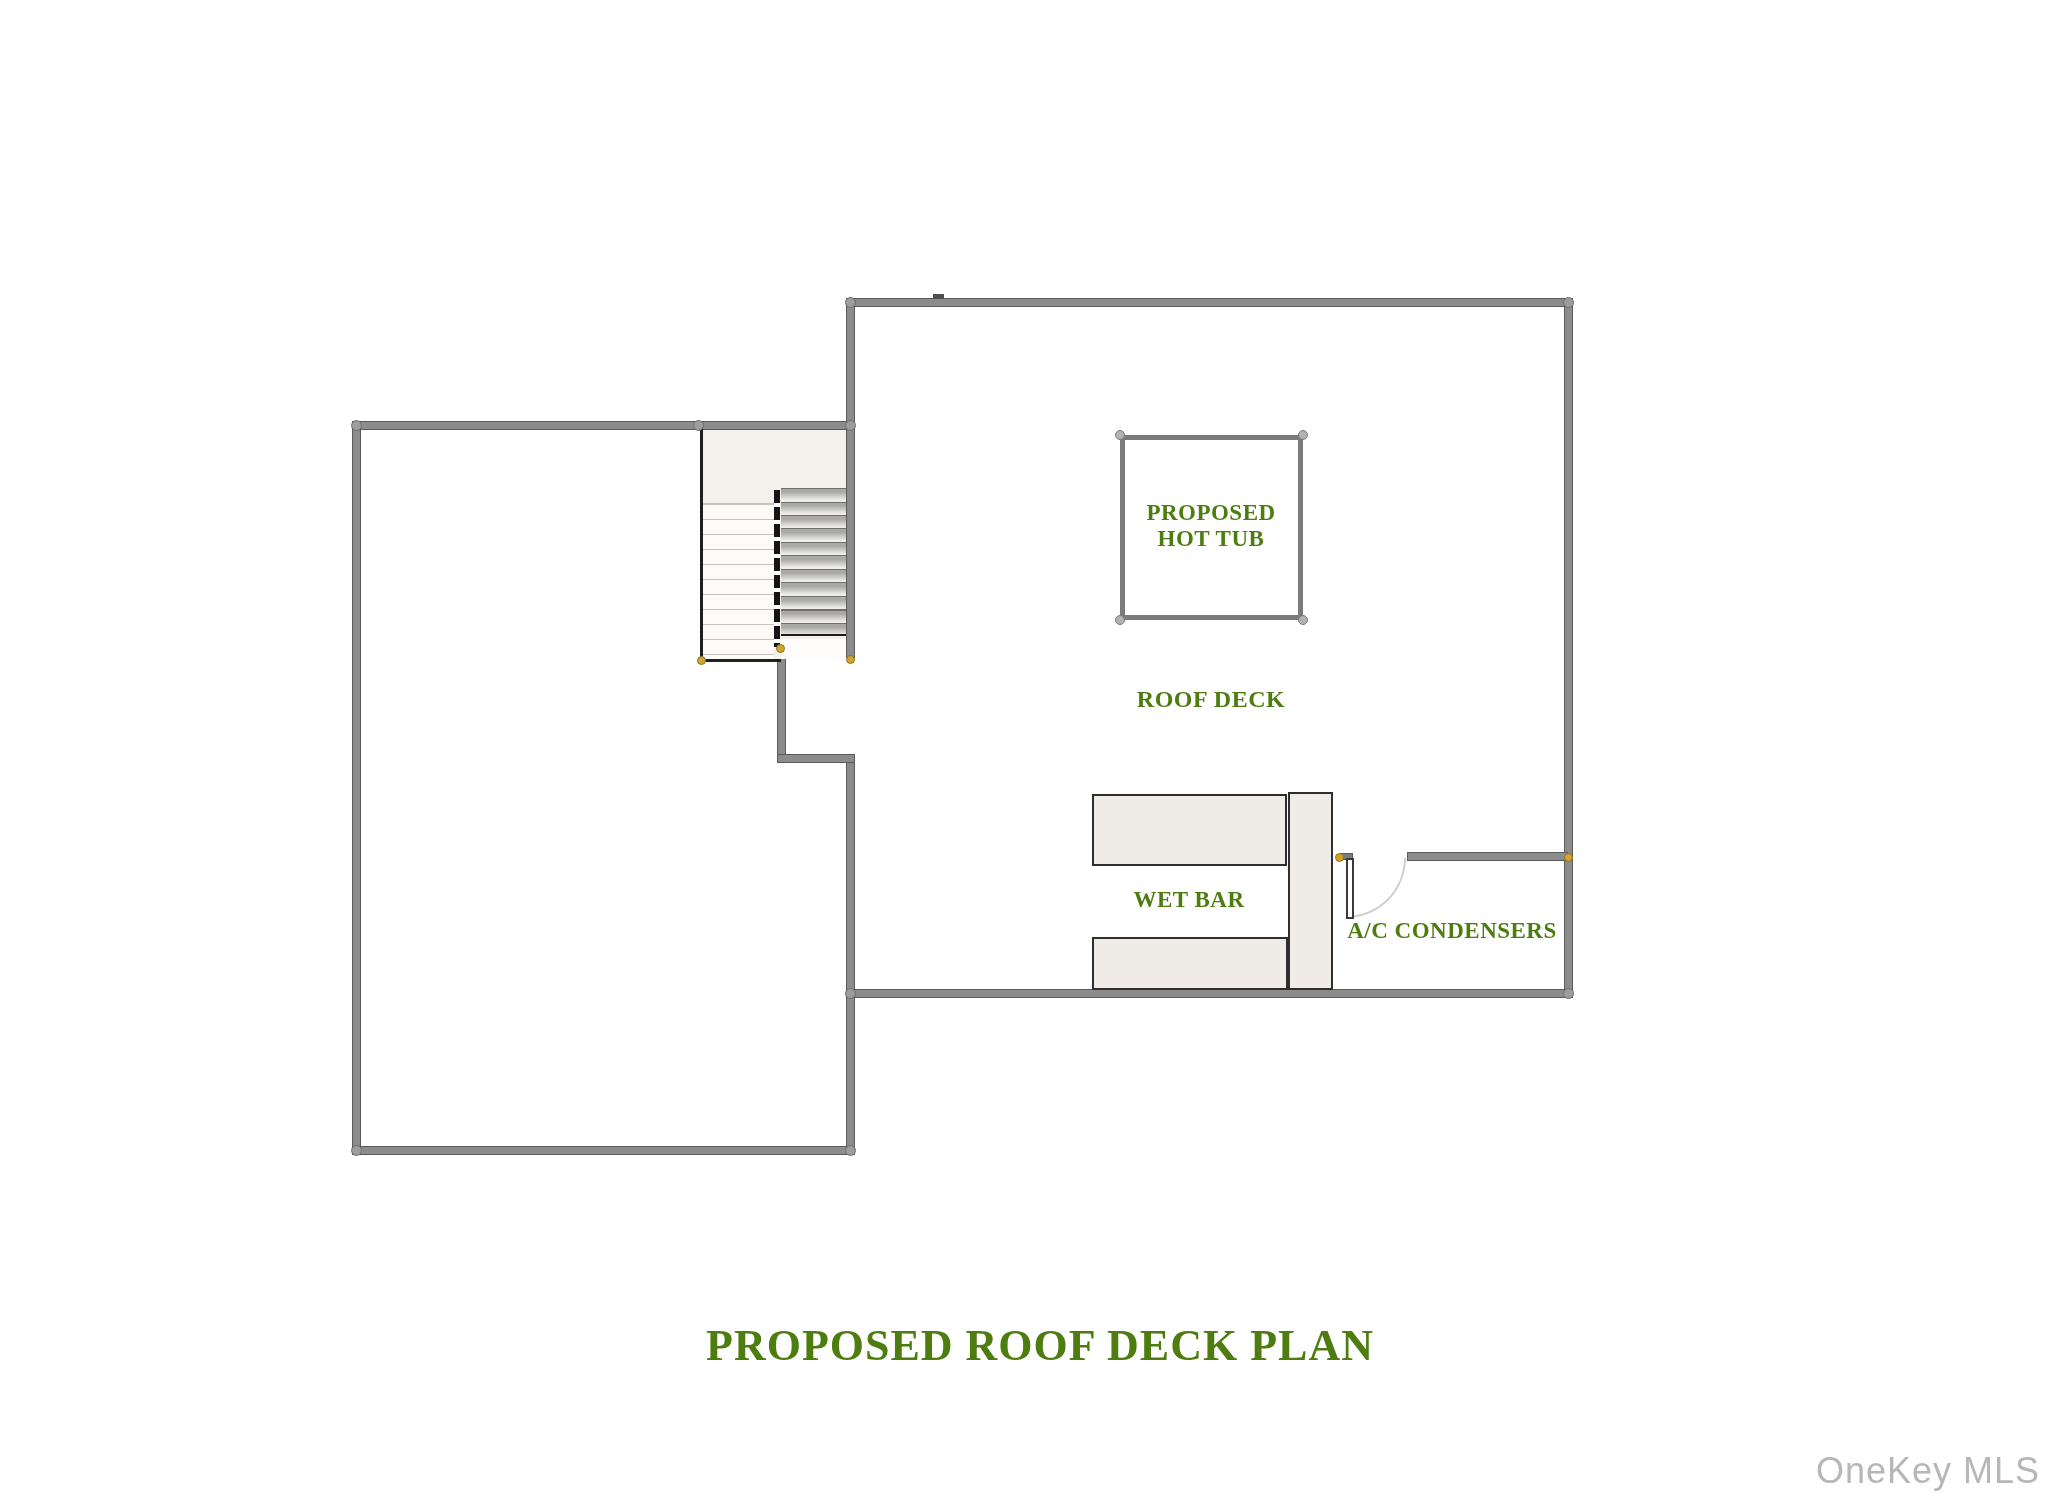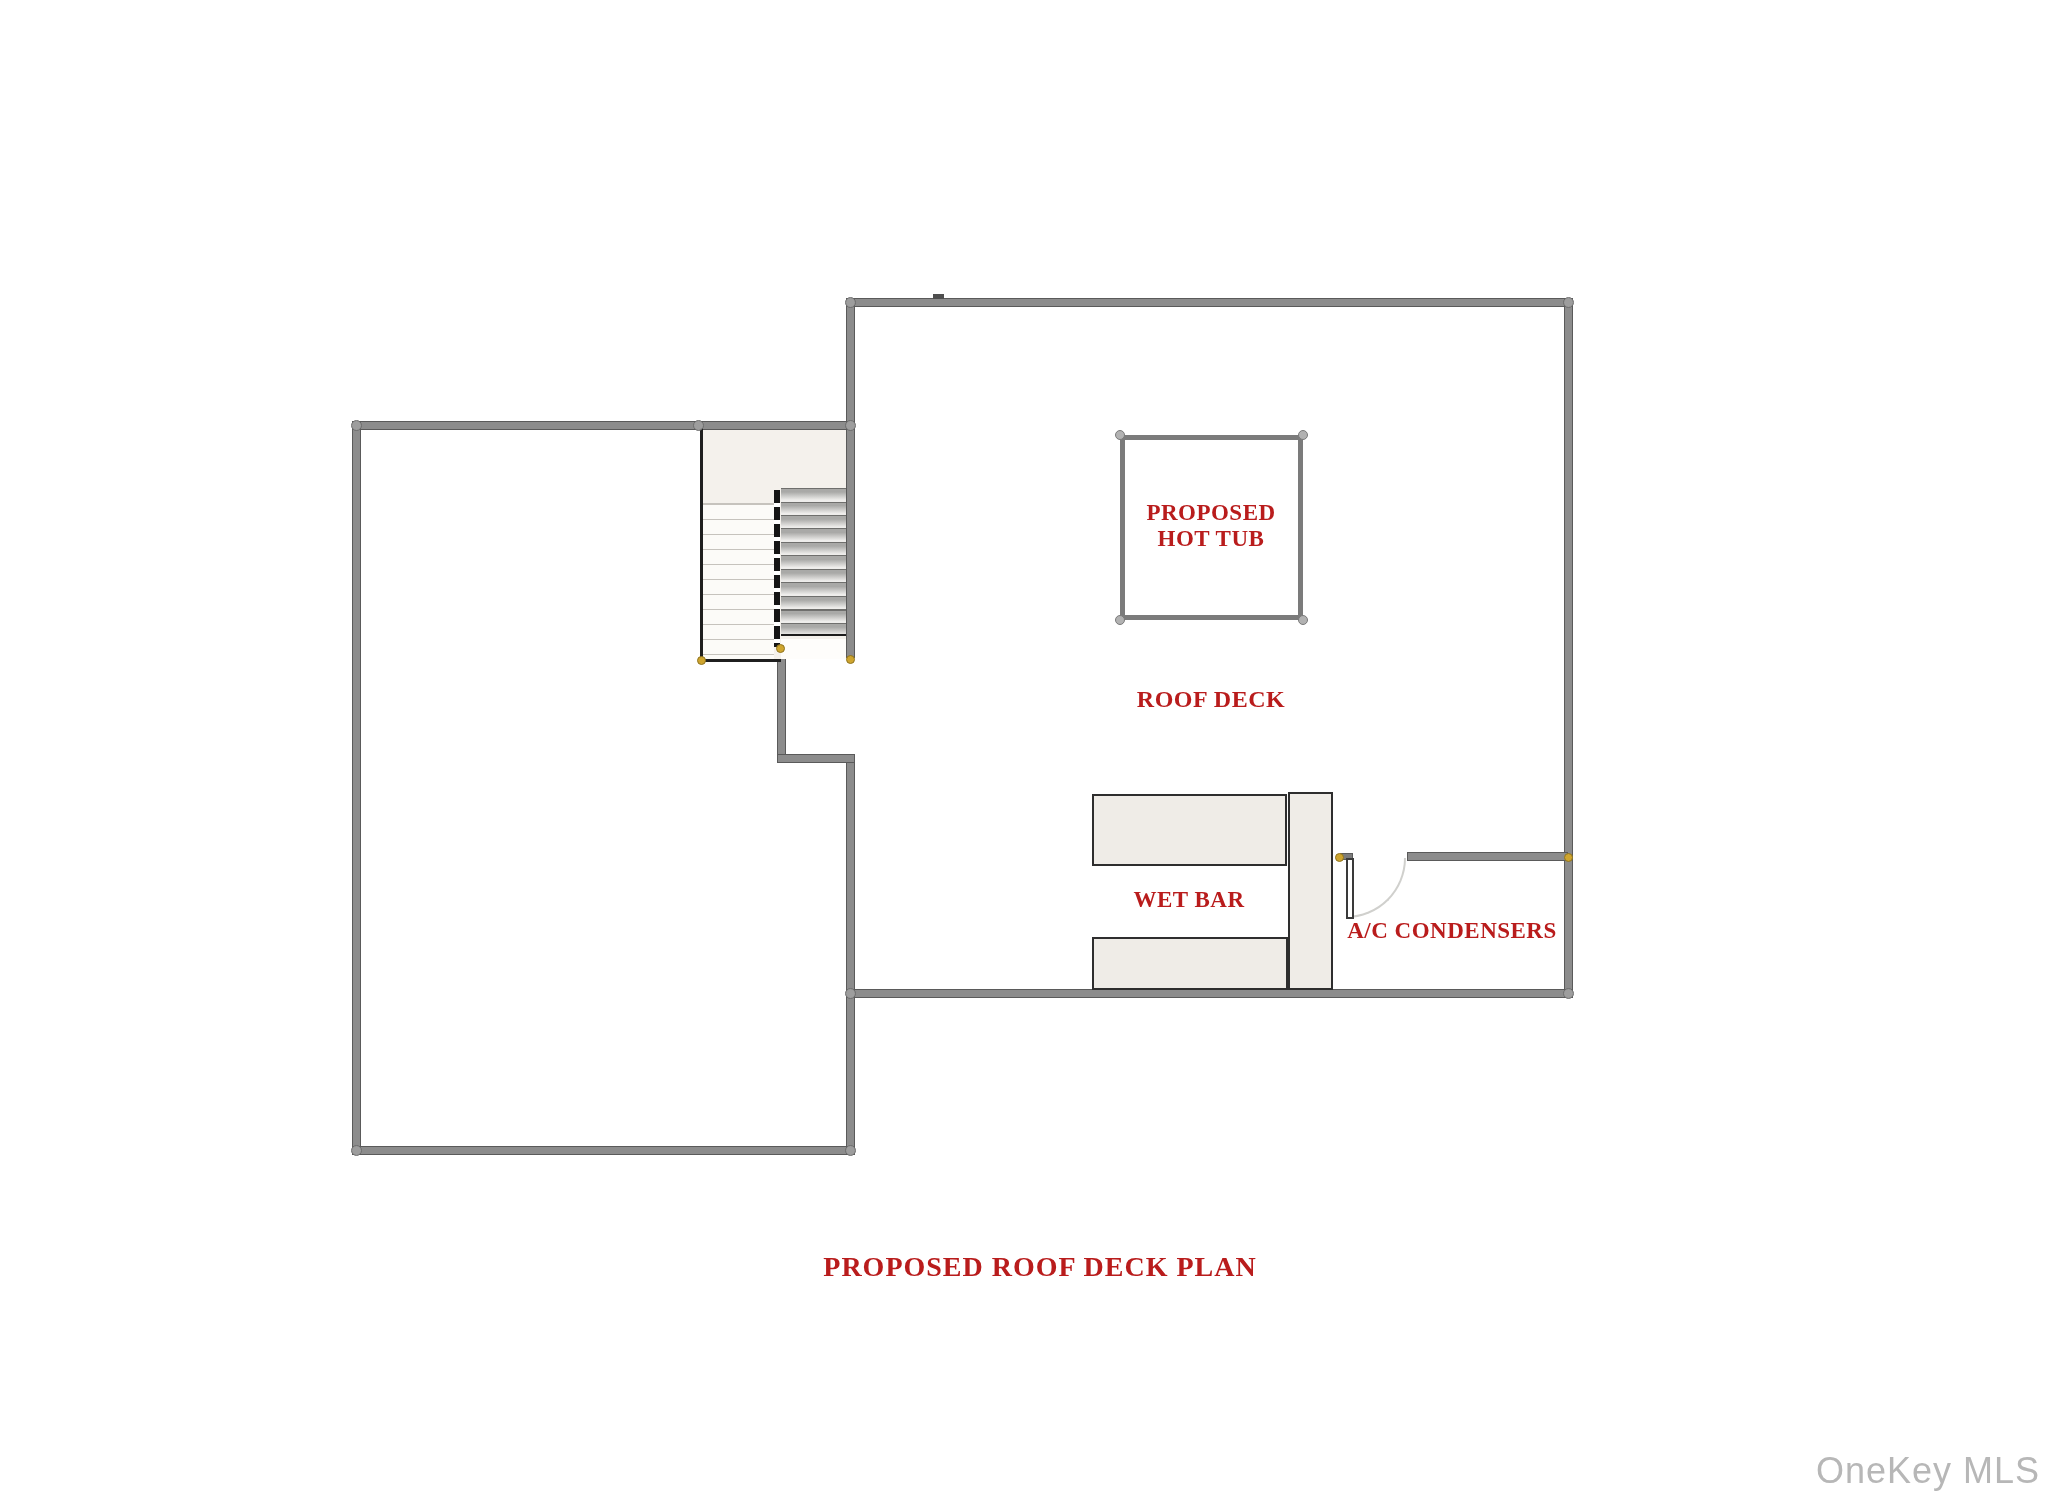--- a/index.html
+++ b/index.html
@@ -89,28 +89,28 @@
   }
   .door-arc {
     position:absolute; left:1346px; top:858px; width:60px; height:60px;
     border-right:2px solid #d0d0cd; border-bottom:2px solid #d0d0cd;
     border-bottom-right-radius:100%;
   }
 
   
   .lbl {
     position:absolute; transform:translate(-50%,-50%);
-    font-weight:bold; color:#b91c1c; letter-spacing:.5px;
+    font-weight:bold; color:#4d7c0f; letter-spacing:.5px;
     white-space:nowrap; z-index:8; line-height:1.1;
   }
   .lbl-hot-tub   { left:1211px; top:526px; font-size:23px; text-align:center; white-space:normal; width:160px; line-height:26px; }
   .lbl-roof-deck { left:1211px; top:699px; font-size:24px; }
   .lbl-wet-bar   { left:1189px; top:900px; font-size:23px; }
   .lbl-ac        { left:1452px; top:931px; font-size:23px; }
-  .plan-title    { left:1040px; top:1267px; font-size:28px; letter-spacing:1px; }
+  .plan-title    { left:1040px; top:1346px; font-size:44px; letter-spacing:1px; }
   .watermark {
     position:absolute; right:8px; top:1450px;
     font-family:"Liberation Sans","DejaVu Sans",sans-serif;
     font-size:36px; color:#b7b7b7; letter-spacing:1px; z-index:9;
   }
 </style>
 </head>
 <body>
 
 <div class="canvas">

